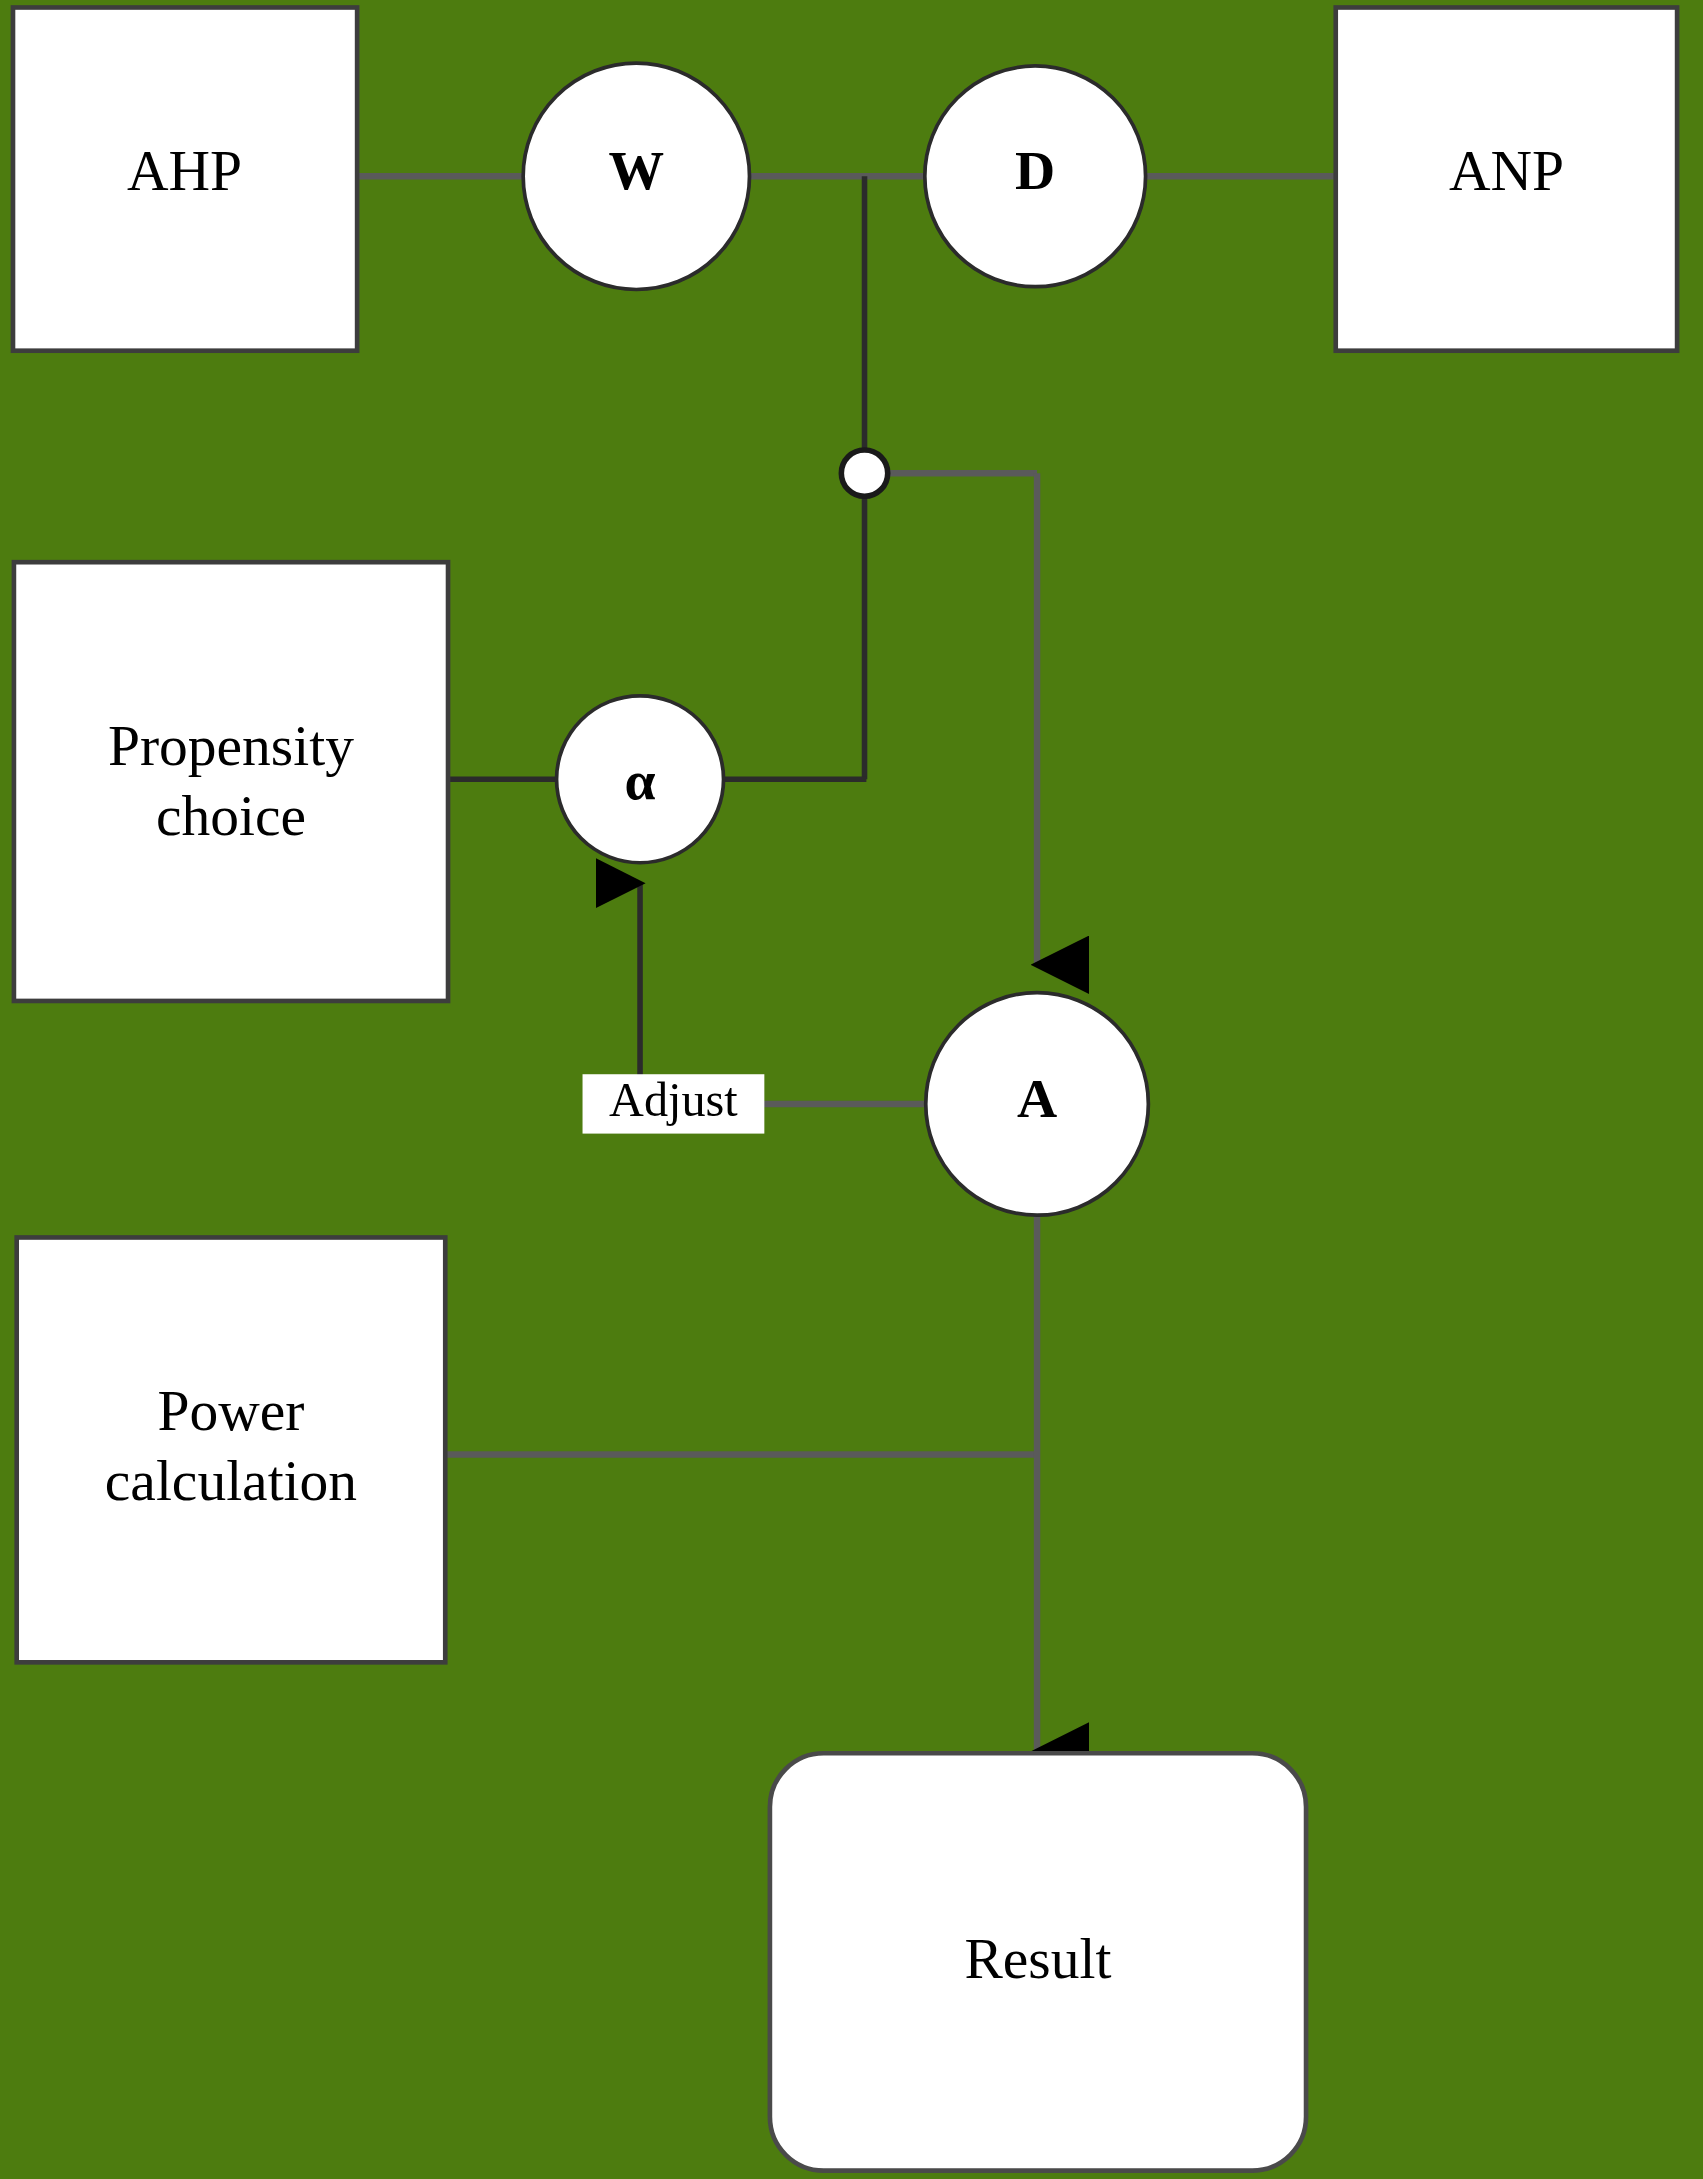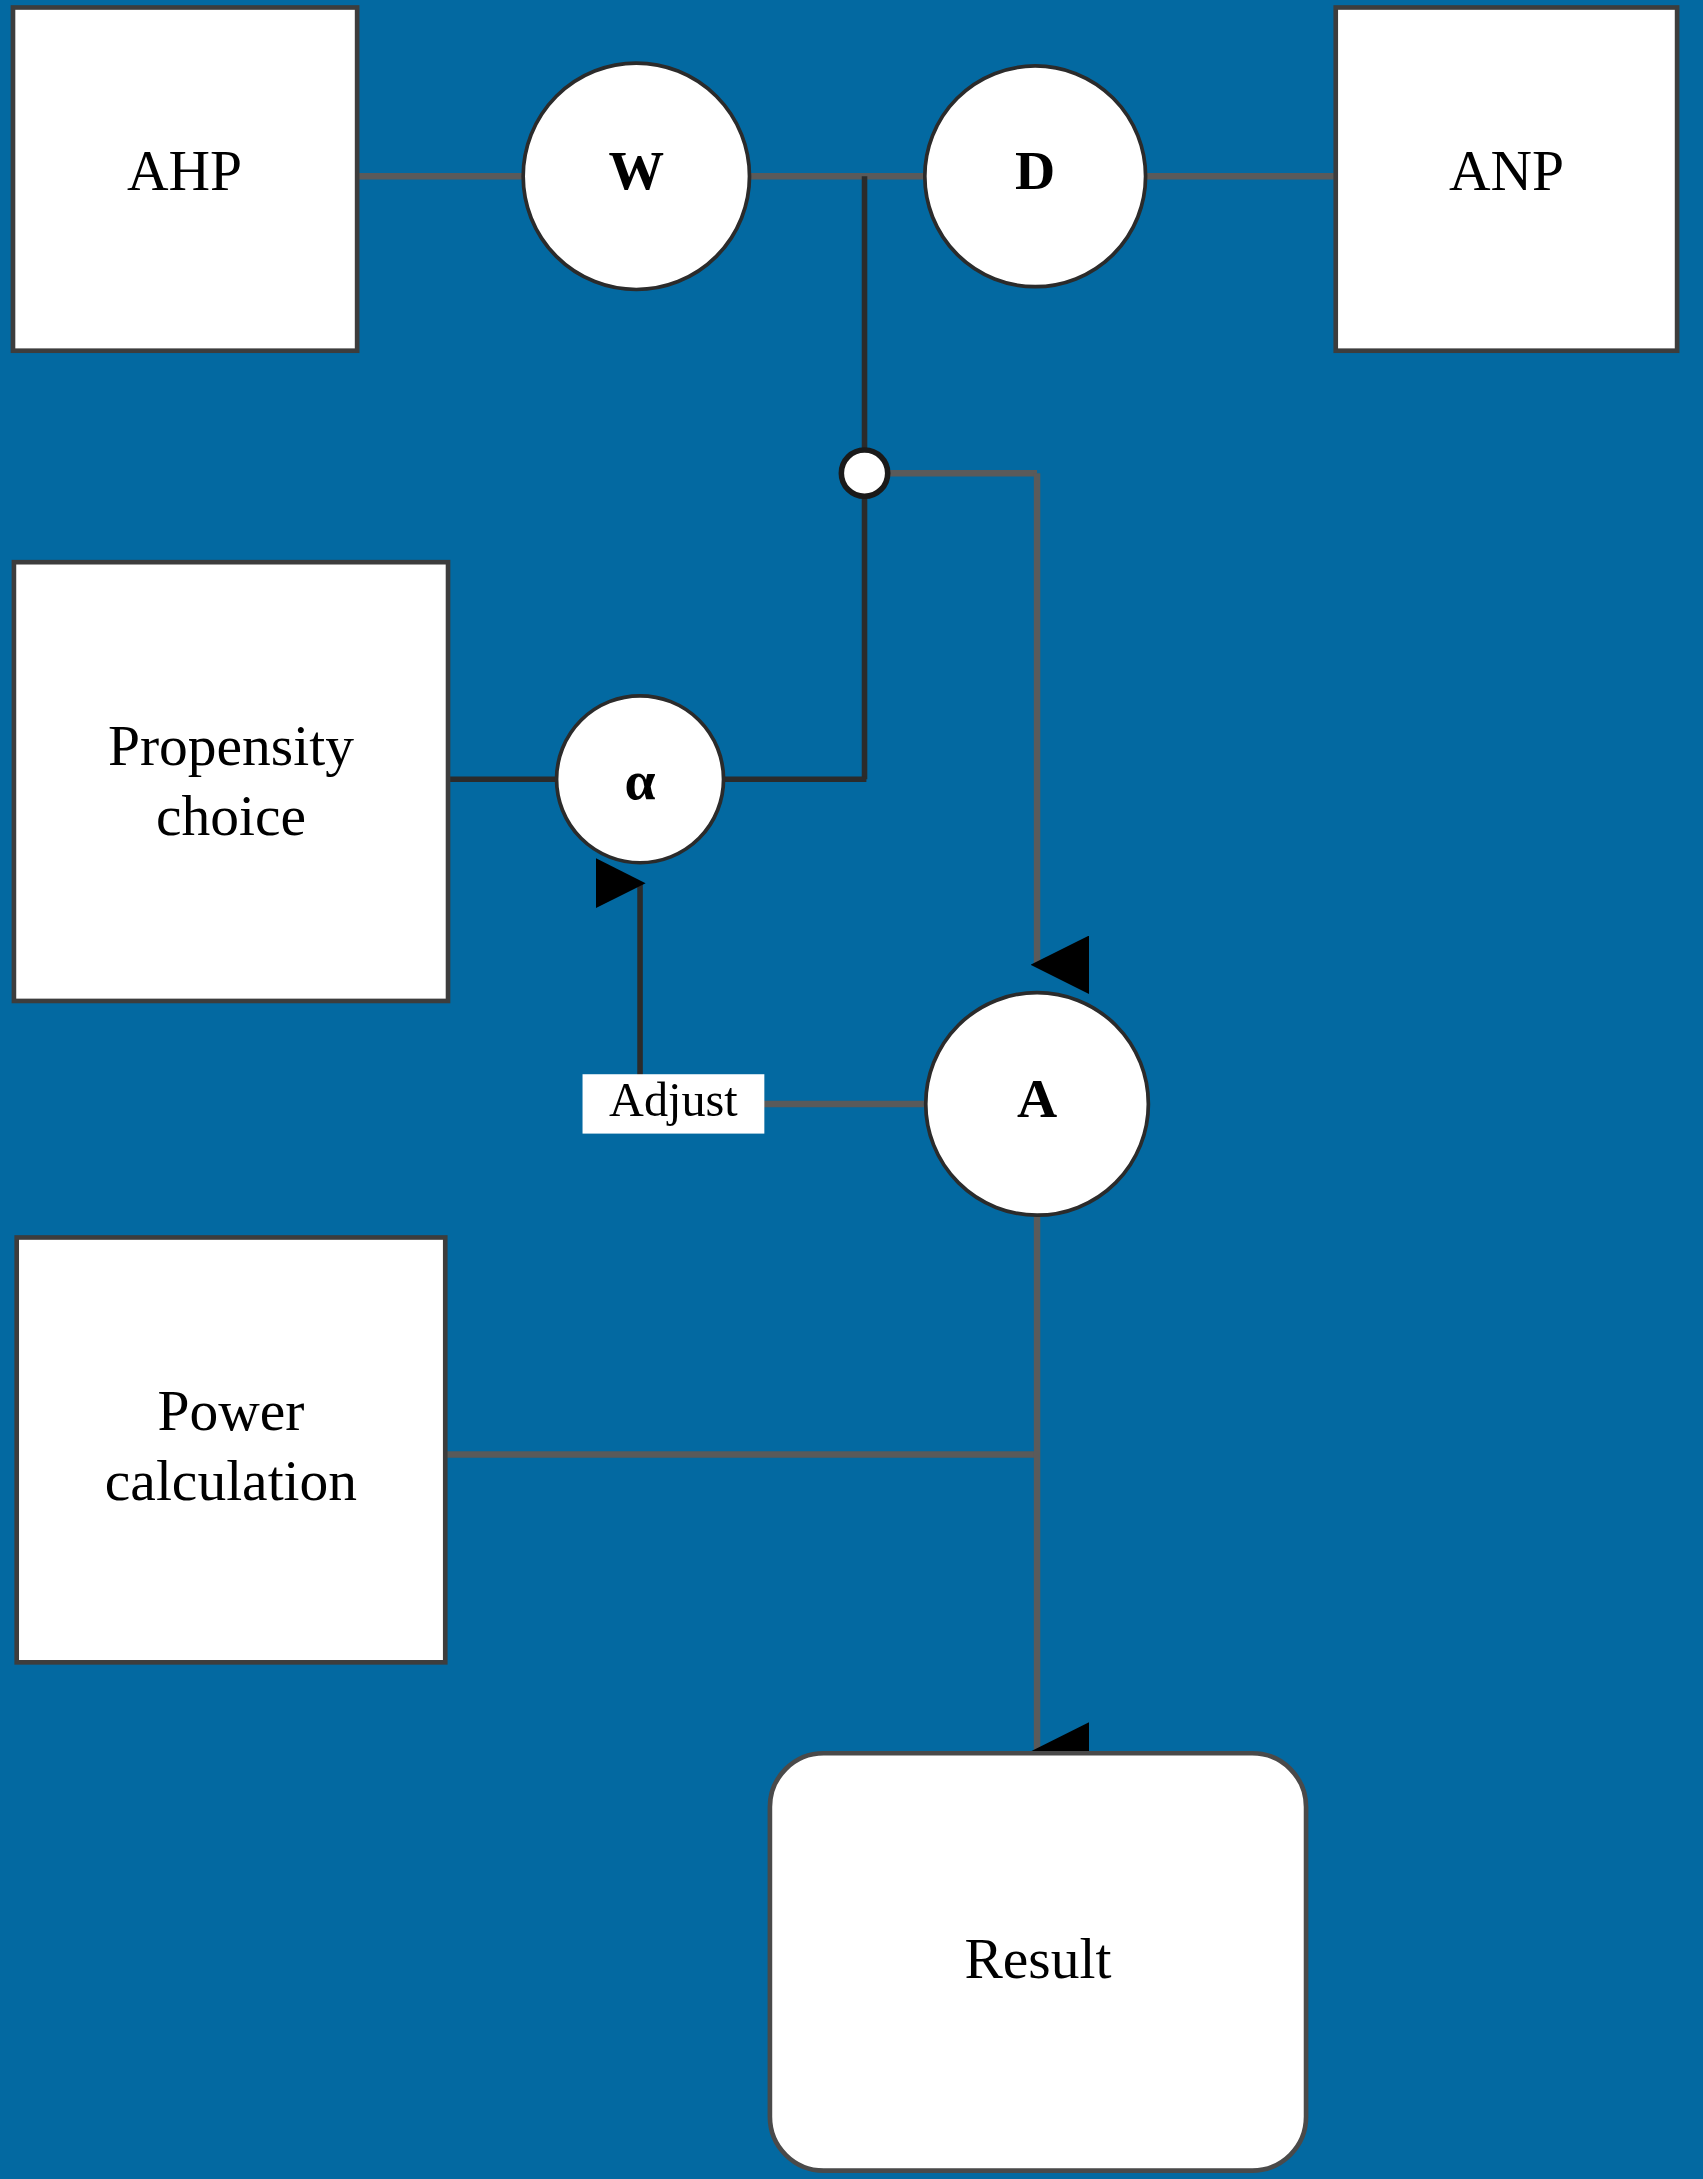--- a/index.html
+++ b/index.html
@@ -7,21 +7,21 @@
     padding: 0;
     background: #ffffff;
   }
   body {
     font-family: "Liberation Serif", "DejaVu Serif", serif;
   }
   #diagram-root {
     position: relative;
     width: 1704px;
     height: 2180px;
-    background: #0369a1;
+    background: #4d7c0f;
     overflow: hidden;
   }
   svg.canvas {
     position: absolute;
     top: 0;
     left: 0;
     width: 1704px;
     height: 2180px;
     display: block;
   }

